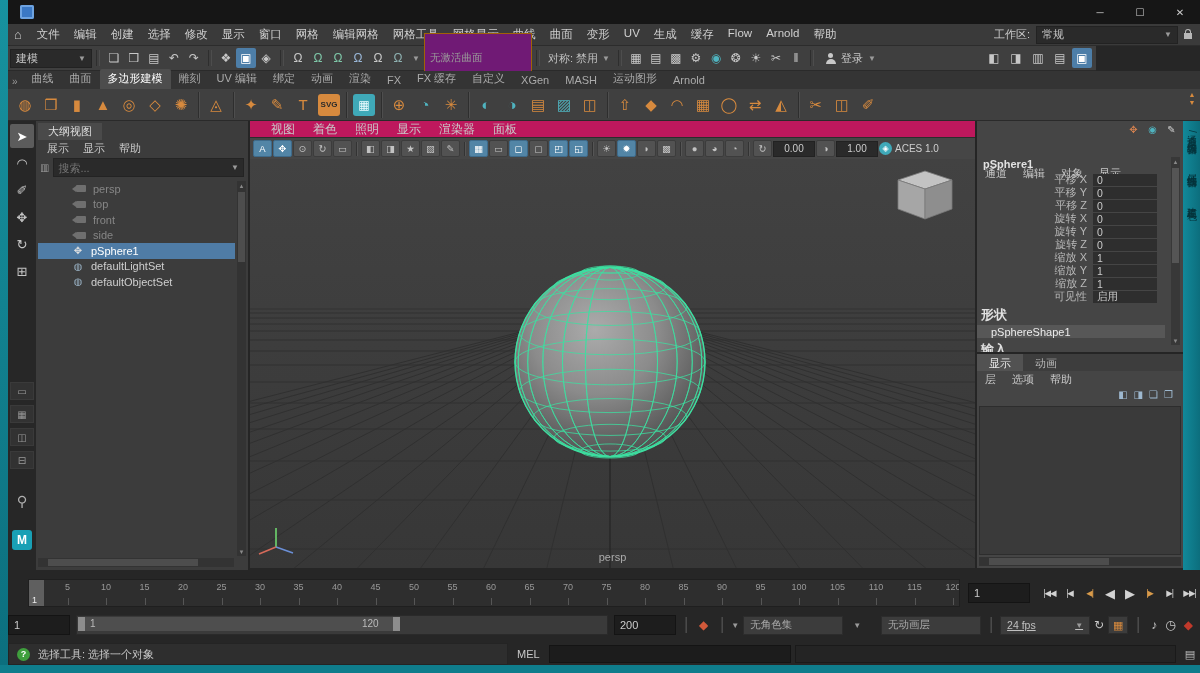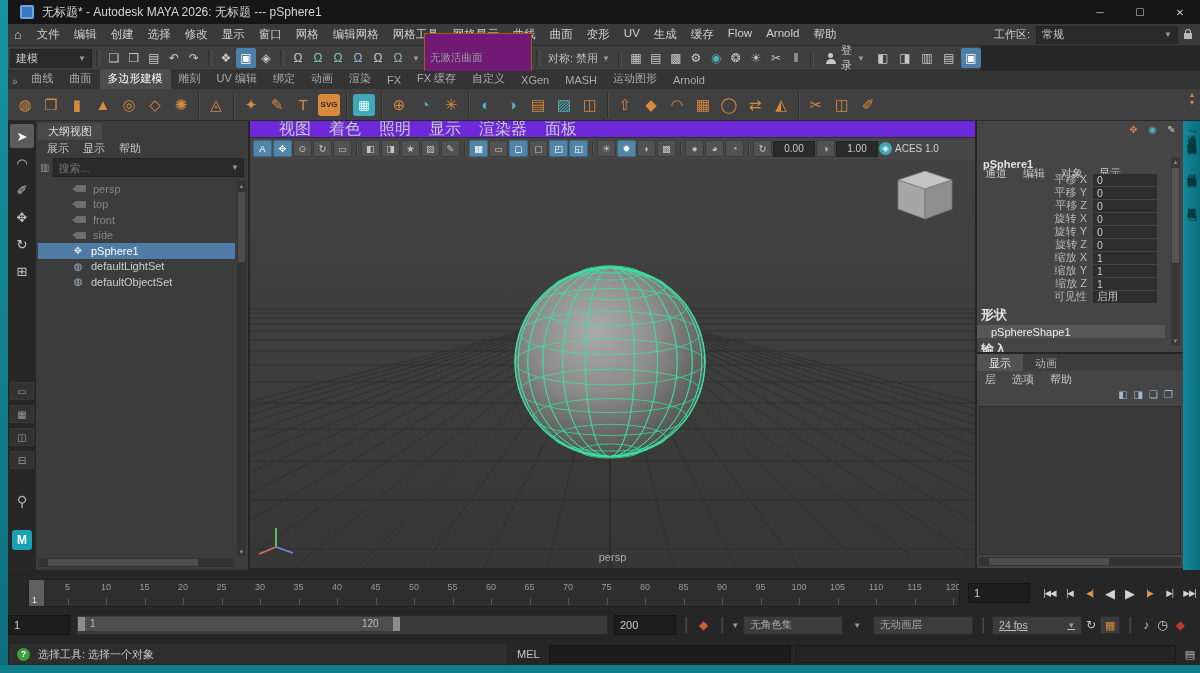--- a/index.html
+++ b/index.html
@@ -26,21 +26,21 @@
   .home-ic{font-size:13px;color:#c8c8c8;padding:0 8px 0 6px;}
   .menu-item{padding:0 7px;font-size:11.5px;color:#cfcfcf;white-space:nowrap;}
   #workspace-area{margin-left:auto;display:flex;align-items:center;gap:6px;padding-right:8px;font-size:11px;}
   .ws-box{width:130px;height:16px;background:#2a2a2a;border:1px solid #222;display:flex;
           align-items:center;justify-content:space-between;padding:0 5px;color:#c8c8c8;}
   .caret{font-size:8px;color:#9a9a9a;}
   .padlock{position:relative;width:8px;height:6px;background:#b8b8b8;margin-top:3px;}
   .padlock::before{content:"";position:absolute;top:-4px;left:1px;width:4px;height:4px;
                    border:1px solid #b8b8b8;border-bottom:none;border-radius:3px 3px 0 0;}
   
-  #status-line{position:absolute;left:8px;top:46px;width:972px;height:25px;background:#3f3f3f;
+  #status-line{position:absolute;left:8px;top:46px;width:1088px;height:25px;background:#3f3f3f;
                display:flex;align-items:center;border-bottom:1px solid #2a2a2a;box-sizing:border-box;}
   .sl-sep{width:2px;height:16px;margin:0 4px;border-left:1px solid #2e2e2e;border-right:1px solid #4d4d4d;flex:none;}
   .mode-select{width:70px;height:17px;margin-left:2px;background:#2a2a2a;border:1px solid #222;
                font-size:11px;color:#c8c8c8;display:flex;align-items:center;
                justify-content:space-between;padding:0 5px;flex:none;}
   .ic{width:20px;height:20px;display:flex;align-items:center;justify-content:center;
       font-size:12px;color:#c8c8c8;border-radius:2px;flex:none;}
   .ic.active{background:#4d7ea8;color:#fff;}
   .nas-field{width:96px;height:16px;background:#701a75;border:1px solid #a16207;color:#9a9a9a;
              font-size:10.5px;display:flex;align-items:center;padding:16px 5px;flex:none;}
@@ -103,21 +103,21 @@
                     border-top:3px solid transparent;border-bottom:3px solid transparent;}
   .ol-ic{width:12px;text-align:center;font-size:10px;flex:none;}
   .ol-vscroll{position:absolute;right:2px;top:60px;bottom:14px;width:9px;background:#333;}
   .ol-vscroll .arr{position:absolute;left:0;width:9px;height:9px;font-size:6px;color:#8a8a8a;
                    display:flex;align-items:center;justify-content:center;}
   .ol-vthumb{position:absolute;left:1px;top:11px;width:7px;height:70px;background:#4d4d4d;}
   .ol-hscroll{position:absolute;left:2px;right:14px;bottom:3px;height:9px;background:#333;}
   .ol-hthumb{position:absolute;left:10px;top:1px;width:150px;height:7px;background:#4d4d4d;}
   
   #viewport{position:absolute;left:250px;top:121px;width:725px;height:447px;background:#3a3a3a;overflow:hidden;}
-  .vp-menus{height:16px;background:#6d28d9;display:flex;font-size:16px;color:#c8c8c8;padding-left:20px;}
+  .vp-menus{height:16px;background:#be185d;display:flex;font-size:12px;color:#c8c8c8;padding-left:12px;}
   .vp-menu{padding:0 9px;display:flex;align-items:center;}
   .vp-toolbar{height:21px;background:#464646;display:flex;align-items:center;padding:0 3px;gap:1px;
               border-bottom:1px solid #2d2d2d;border-top:1px solid #2d2d2d;}
   .vp-ic{width:17px;height:15px;font-size:9.5px;color:#c2c2c2;display:flex;align-items:center;
          justify-content:center;border-radius:2px;background:#525252;border:1px solid #3c3c3c;flex:none;}
   .vp-ic.active{background:#5285a6;border-color:#3e6a8a;color:#fff;}
   .vp-sep{width:1px;height:14px;background:#333;box-shadow:1px 0 0 #555;margin:0 3px;flex:none;}
   .vp-field{width:40px;height:14px;background:#2a2a2a;border:1px solid #222;color:#ccc;font-size:10px;
             display:flex;align-items:center;justify-content:center;flex:none;}
   .cm-ic{width:13px;height:13px;border-radius:50%;background:#3fa9b8;color:#fff;font-size:8px;
@@ -206,21 +206,20 @@
   .mel-input{width:236px;background:#1c1c1c;border:1px solid #141414;margin:2px 0;color:#ccc;
              font-size:11px;font-family:inherit;flex:none;}
   .mel-output{flex:1;background:#242424;border:1px solid #1a1a1a;margin:2px 4px;}
   .se-btn{width:20px;display:flex;align-items:center;justify-content:center;color:#bbb;font-size:11px;flex:none;}
 </style>
 </head>
 <body>
 
 <div id="title-bar">
   <span class="app-icon"></span>
-  <span id="window-title">无标题* - Autodesk MAYA 2026: 无标题 --- pSphere1</span>
   <div class="win-controls">
       <span class="win-btn">─</span>
       <span class="win-btn">☐</span>
       <span class="win-btn">✕</span>
     </div>
 </div>
 <div id="left-edge"></div>
 <div id="bottom-edge"></div>
 
 <div id="menu-bar">
@@ -781,21 +780,21 @@
     <span class="rr-lab" style="left:285px;">120</span>
     <span class="rr-handle" style="left:316px;"></span>
   </div>
   <input class="rr-field" value="200" style="">
   <span class="rr-sep"></span>
   <span class="rr-ic" style="color:#d2593a;">◆</span>
   <span class="rr-sep"></span>
   <span class="caret">▼</span>
   <span class="rr-dd" style="margin-left:4px;">无角色集</span>
   <span class="caret" style="margin-left:10px;">▼</span>
-  <span class="rr-dd" style="margin-left:12px;">无动画层</span>
+  <span class="rr-dd" style="margin-left:20px;">无动画层</span>
   <span class="rr-sep"></span>
   <span class="rr-dd fps">
     <span>24 fps</span>
     <span class="caret">▼</span>
   </span>
   <span class="rr-ic">↻</span>
   <span class="rr-graph">▦</span>
   <span class="rr-sep"></span>
   <span class="rr-ic">♪</span>
   <span class="rr-ic">◷</span>

